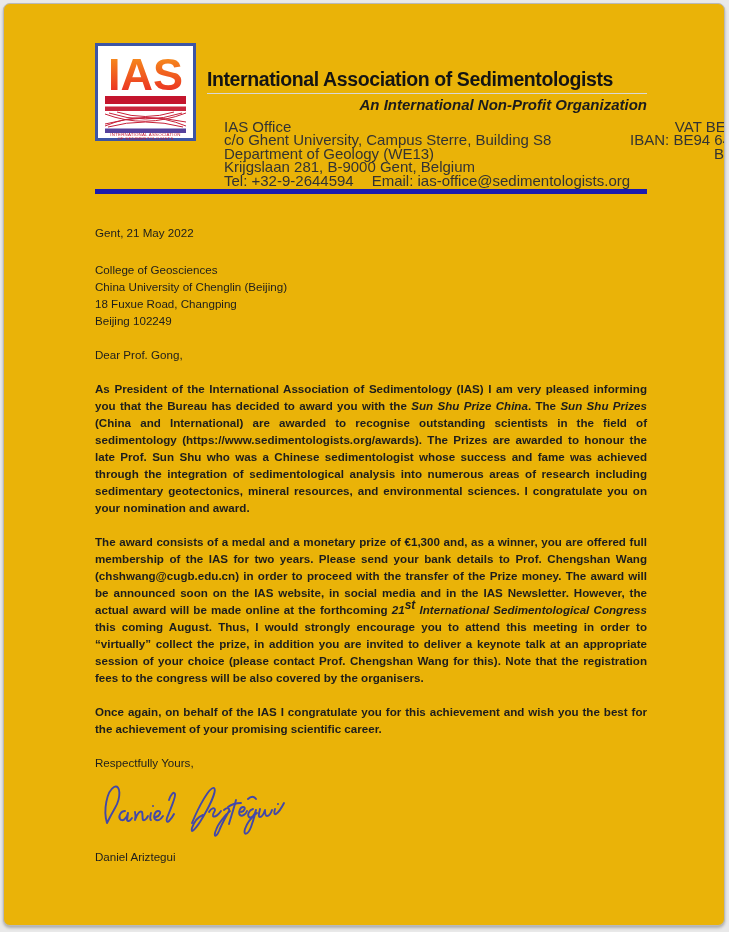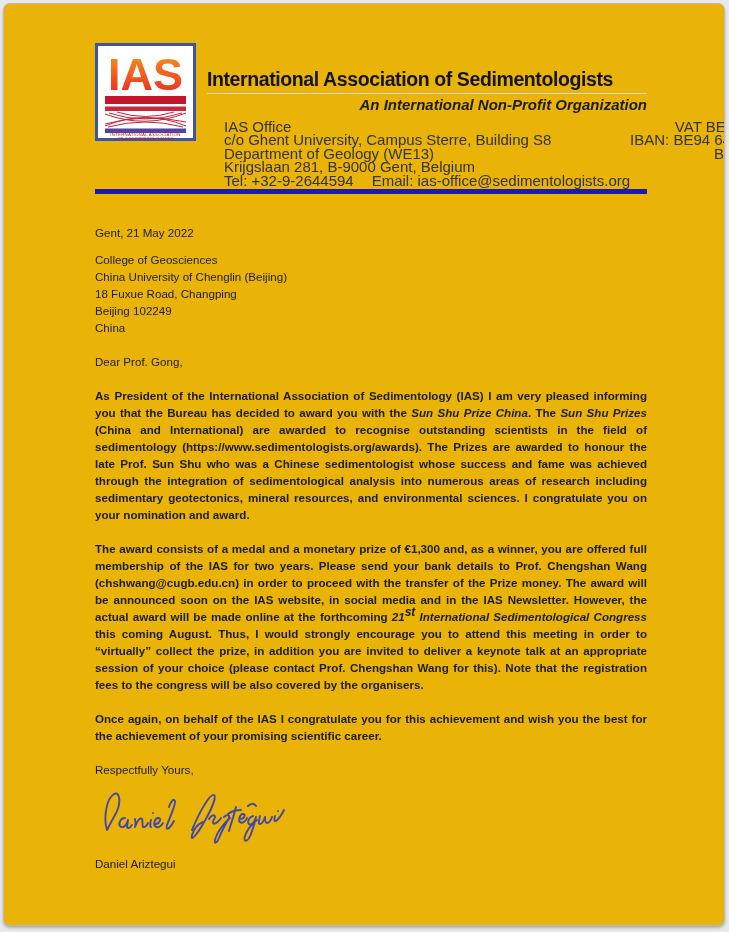--- a/index.html
+++ b/index.html
@@ -29,21 +29,21 @@
     text-align: right; margin-top: 2px;
   }
   .contact-row { display: flex; margin-top: 7px; font-size: 15px; color: #333; line-height: 13.4px; }
   .contact-left { padding-left: 17px; flex: 1 1 auto; white-space: nowrap; }
   .contact-right { text-align: right; white-space: nowrap; }
   .tel-line .gap { display: inline-block; width: 18px; }
   .blue-rule { height: 5px; margin-top: 2px; background: #1b1bae; }
 
   
   .letter { margin-top: 30px; font-size: 11.6px; line-height: 17px; color: #1d1d1d; }
-  .dateline { margin-bottom: 10px; }
+  .dateline { margin-bottom: 20px; }
   .recipient { margin-bottom: 17px; }
   .recipient .name { font-weight: bold; }
   .salutation { margin-bottom: 17px; }
   .para { text-align: justify; margin-bottom: 17px; font-weight: bold; }
   .para sup { font-size: 12px; line-height: 0; }
   .closing { margin-bottom: 7px; }
   .signature { margin: 2px 0 0 2px; }
   .signer { margin-top: 2px; }
 
   .logo-caption { letter-spacing: .2px; }
@@ -110,21 +110,20 @@
 
       <div class="letter">
 
         <div class="dateline">Gent, 21 May 2022</div>
 
         <div class="recipient">
           <div>College of Geosciences</div>
           <div>China University of Chenglin (Beijing)</div>
           <div>18 Fuxue Road, Changping</div>
           <div>Beijing 102249</div>
-          <div>China</div>
         </div>
 
         <div class="salutation">Dear Prof. Gong,</div>
 
         <p class="para"><span>As President of the International Association of Sedimentology (IAS) I am very pleased informing you that the Bureau has decided to award you with the </span><span style="font-style: italic;">Sun Shu Prize China</span><span>. The </span><span style="font-style: italic;">Sun Shu Prizes</span><span> (China and International) are awarded to recognise outstanding scientists in the field of sedimentology (https://www.sedimentologists.org/awards). The Prizes are awarded to honour the late Prof. Sun Shu who was a Chinese sedimentologist whose success and fame was achieved through the integration of sedimentological analysis into numerous areas of research including sedimentary geotectonics, mineral resources, and environmental sciences. I congratulate you on your nomination and award.</span></p>
 
         <p class="para"><span>The award consists of a medal and a monetary prize of €1,300 and, as a winner, you are offered full membership of the IAS for two years.  Please send your bank details to Prof. Chengshan Wang (chshwang@cugb.edu.cn) in order to proceed with the transfer of the Prize money. The award will be announced soon on the IAS website, in social media and in the IAS Newsletter. However, the actual award will be made online at the forthcoming </span><span style="font-style: italic;">21</span><sup style="font-style: italic;">st</sup><span style="font-style: italic;"> International Sedimentological Congress</span><span> this coming August. Thus, I would strongly encourage you to attend this meeting in order to “virtually” collect the prize, in addition you are invited to deliver a keynote talk at an appropriate session of your choice (please contact Prof. Chengshan Wang for this). Note that the registration fees to the congress will be also covered by the organisers.</span></p>
 
         <p class="para"><span>Once again, on behalf of the IAS I congratulate you for this achievement and wish you the best for the achievement of your promising scientific career.</span></p>
 

